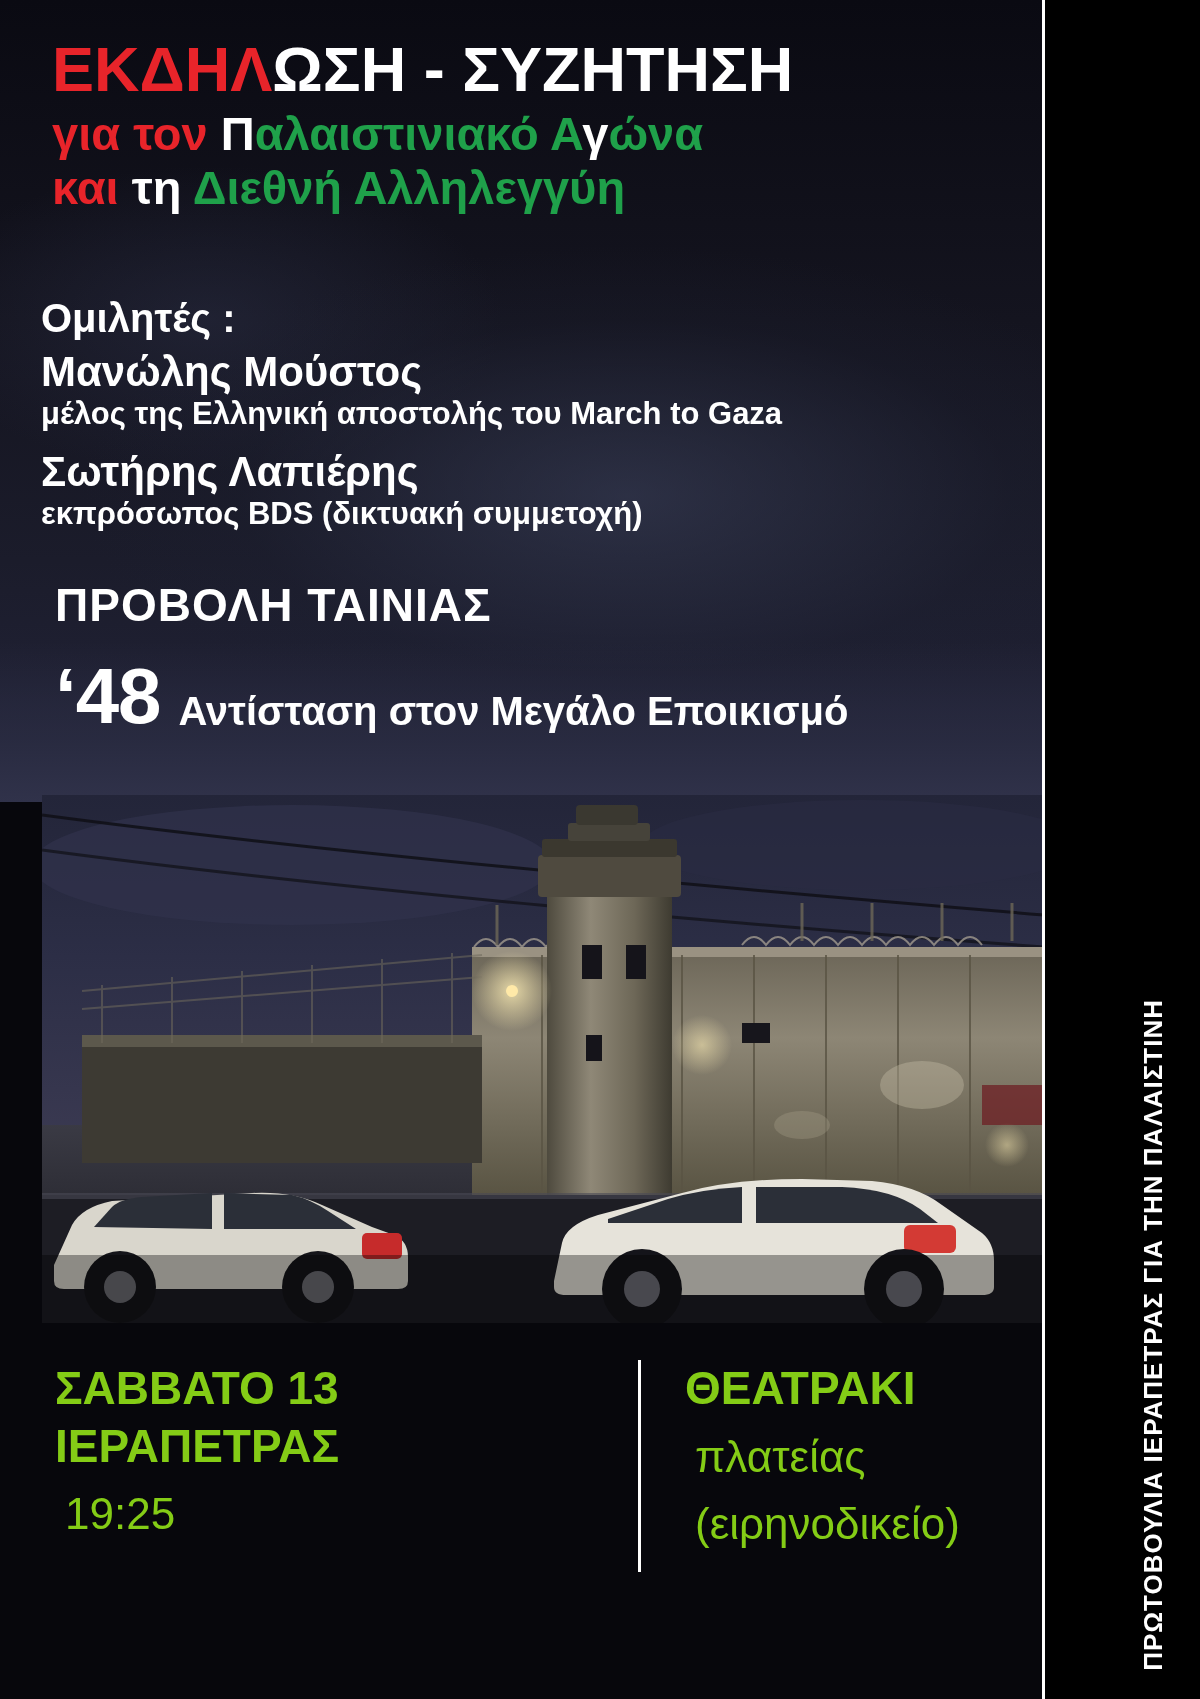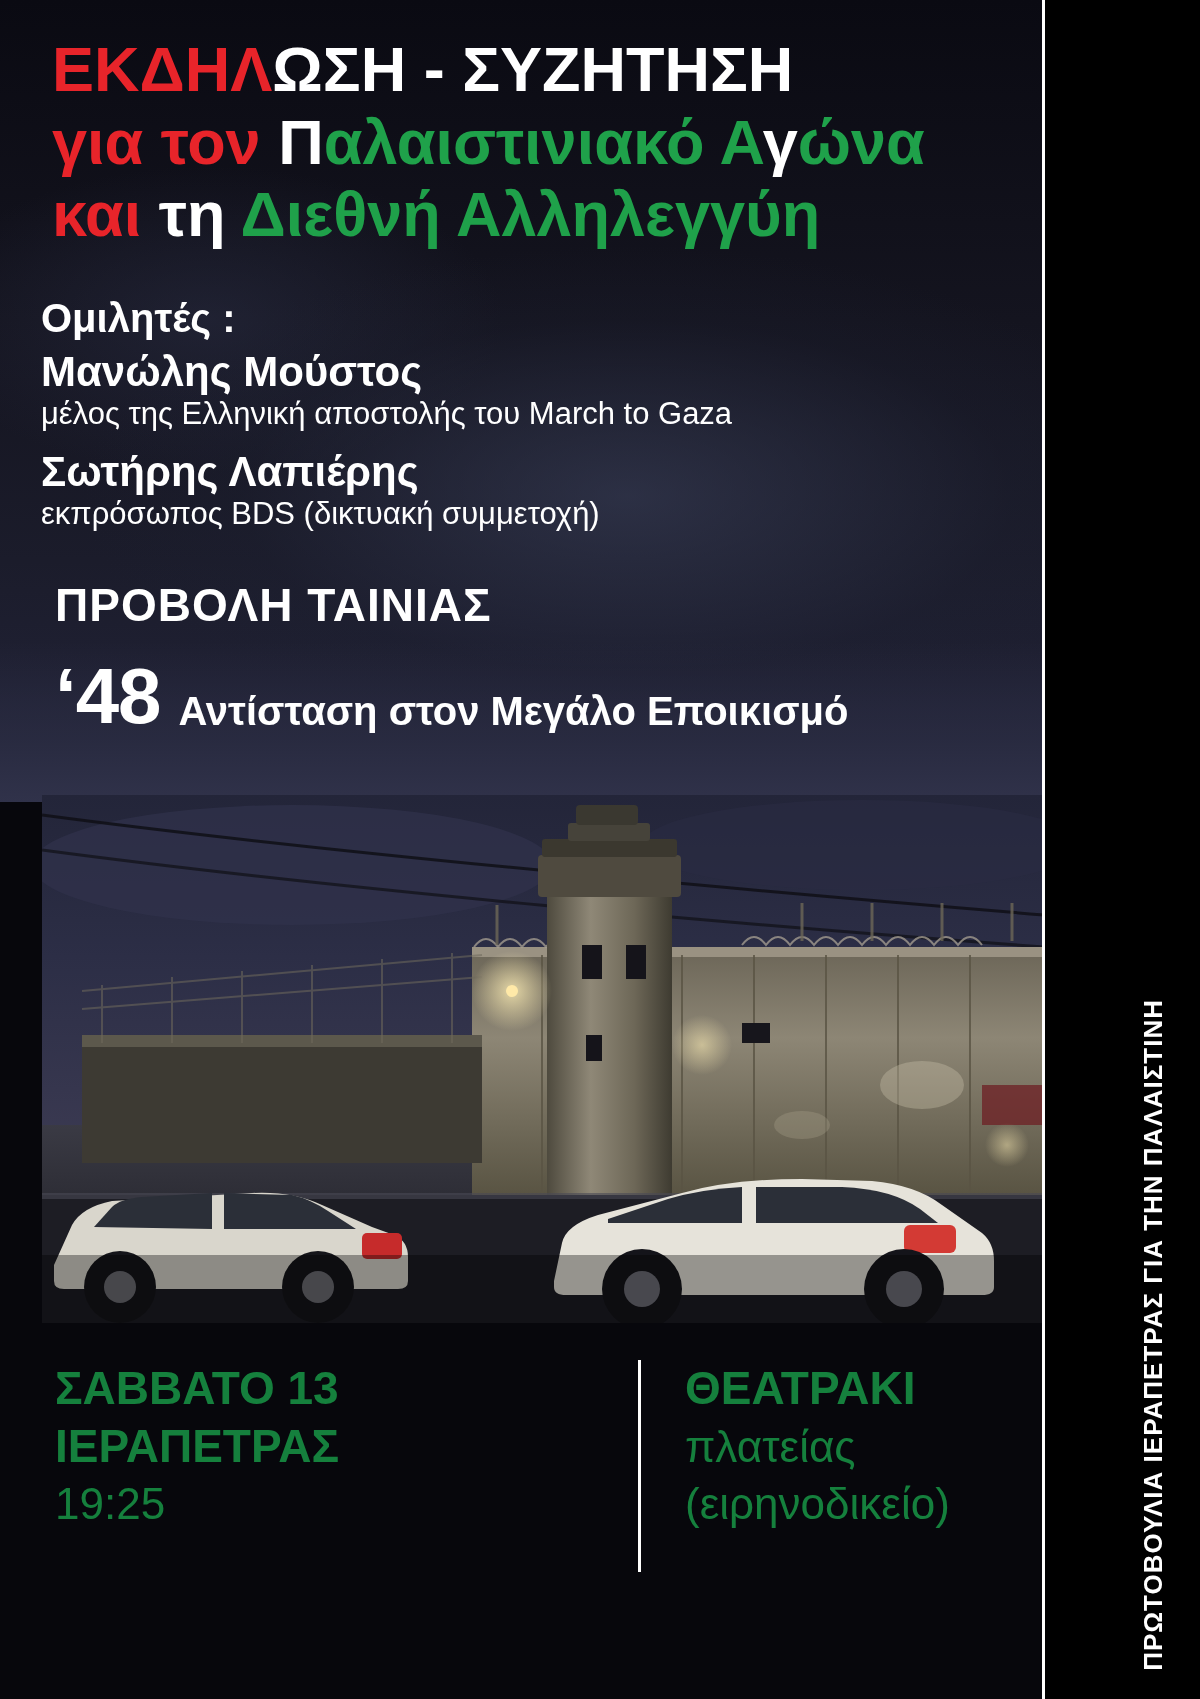--- a/index.html
+++ b/index.html
@@ -72,21 +72,21 @@
   }
   .h1 {
     font-size: 63px;
     font-weight: bold;
     line-height: 1.07;
     letter-spacing: 0px;
     margin: 0 0 4px 0;
     white-space: nowrap;
   }
   .h2 {
-    font-size: 63px;
+    font-size: 47px;
     font-weight: bold;
     line-height: 1.14;
     margin: 0;
     white-space: nowrap;
   }
   .red { color: #e8242a; margin-top: 15px; }
   .white { color: #ffffff; }
   .green { color: #1fa14a; }
 
   
@@ -104,21 +104,21 @@
     line-height: 1.1;
   }
   .sp-name {
     font-size: 42px;
     font-weight: bold;
     margin: 0;
     line-height: 1.12;
   }
   .sp-role {
     font-size: 31px;
-    font-weight: normal;
+    font-weight: bold;
     margin: 0 0 16px 0;
     line-height: 1.2;
   }
 
   
   .film {
     position: absolute;
     left: 55px;
     top: 580px;
     width: 960px;
@@ -163,21 +163,21 @@
   }
   .photo svg { display: block; }
 
   
   .bottom {
     position: absolute;
     left: 0;
     top: 1350px;
     width: 891px;
     height: 330px;
-    color: #15803d;
+    color: #84cc16;
   }
   .bottom .col-left {
     position: absolute;
     left: 55px;
     top: 10px;
     width: 520px;
   }
   .bottom .col-right {
     position: absolute;
     left: 685px;
@@ -196,21 +196,21 @@
     font-size: 46px;
     font-weight: bold;
     line-height: 1.25;
     margin: 0;
     white-space: nowrap;
   }
   .med-line {
     font-size: 44px;
     font-weight: normal;
     line-height: 1.3;
-    margin: 0;
+    margin: 10px;
     white-space: nowrap;
   }
 </style>
 </head>
 <body>
 
 <div class="poster">
 
   <div class="sky"></div>
 

